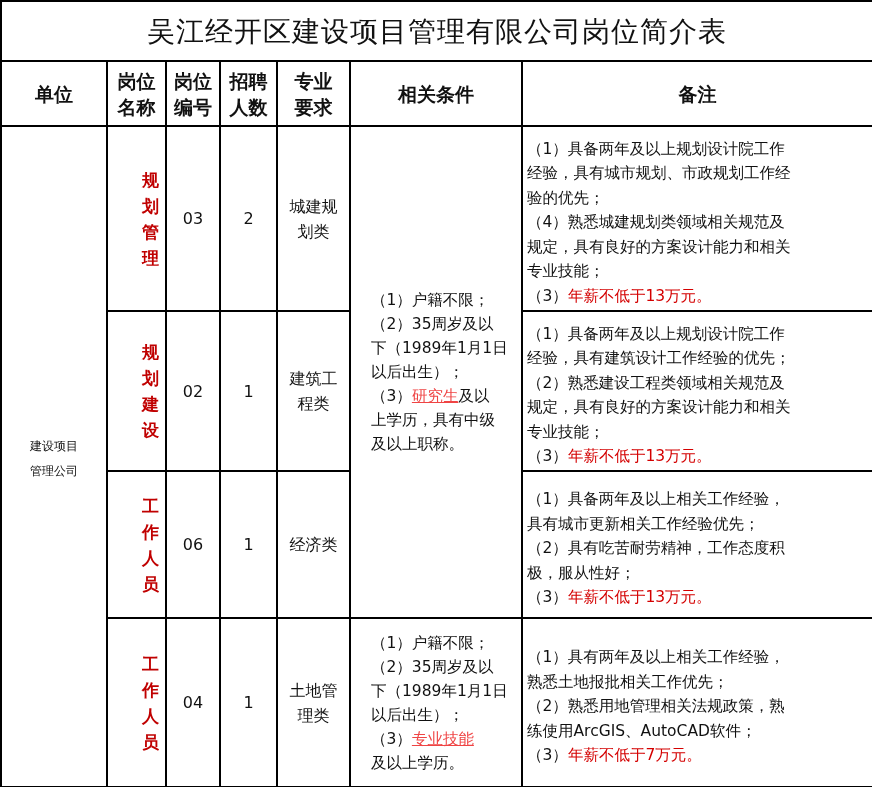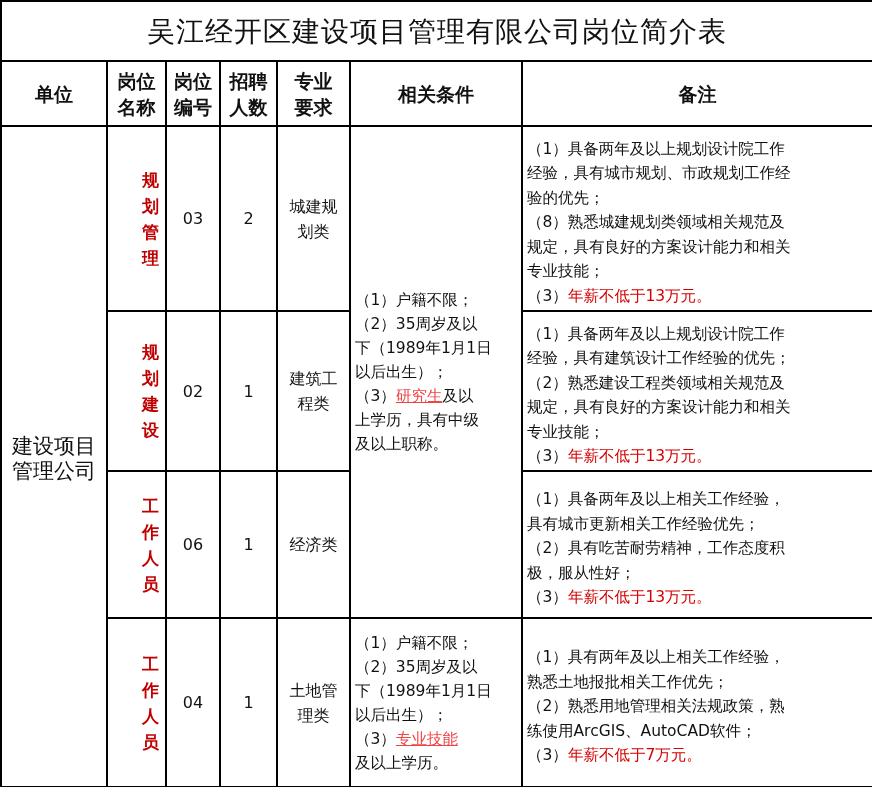--- a/index.html
+++ b/index.html
@@ -2,21 +2,21 @@
 <html><head>
 <meta charset="utf-8">
 <style>
   html, body { margin: 0; padding: 0; background: #ffffff; }
   body { width: 872px; height: 787px; overflow: hidden; font-family: "DejaVu Sans", "Liberation Sans", sans-serif; color: #111; }
   table { border-collapse: collapse; table-layout: fixed; width: 872px; height: 787px; }
   td { border: 2px solid #000; padding: 0; vertical-align: middle; text-align: center; font-size: 16px; line-height: 25px; }
   .title { height: 58px; font-size: 28px; font-weight: normal; letter-spacing: 1px; }
   .hdr { height: 63px; font-size: 19px; font-weight: bold; line-height: 26px; }
   .pos { color: #c00000; font-weight: bold; font-size: 17px; line-height: 26px; padding-left: 28px; }
-  .cond { text-align: left; padding: 0 2px 0 4px; font-size: 15.5px; line-height: 24px; }
+  .cond { text-align: left; padding: 0 2px 0 20px; font-size: 15.5px; line-height: 24px; }
   .note { text-align: left; padding: 8px 2px 0 4px; font-size: 15.5px; line-height: 24.5px; }
   .red { color: #d40000; }
   .u { color: #ef4444; text-decoration: underline; text-align: center; }
   .line { display: block; }
 </style>
 </head>
 <body>
 
 <table>
   <colgroup>
@@ -48,21 +48,21 @@
         </td>
     <td class="hdr">
           <span class="line">专业</span>
           <span class="line">要求</span>
         </td>
     <td class="hdr">相关条件</td>
     <td class="hdr">备注</td>
   </tr>
 
   <tr style="height:185px">
-    <td rowspan="4" style="font-size:21px;line-height:25px;padding-top:4px">
+    <td rowspan="4" style="font-size:12px;line-height:25px;padding-top:4px">
           <span class="line">建设项目</span>
           <span class="line">管理公司</span>
         </td>
     <td class="pos">
           <span class="line">规划</span>
           <span class="line">管理</span>
         </td>
     <td>03</td>
     <td>2</td>
     <td>
@@ -75,21 +75,21 @@
       <span class="line">下（1989年1月1日</span>
       <span class="line">以后出生）；</span>
       <span class="line"><span>（3）</span><span class="u">研究生</span><span>及以</span></span>
       <span class="line">上学历，具有中级</span>
       <span class="line">及以上职称。</span>
     </td>
     <td class="note">
       <span class="line">（1）具备两年及以上规划设计院工作</span>
       <span class="line">经验，具有城市规划、市政规划工作经</span>
       <span class="line">验的优先；</span>
-      <span class="line">（8）熟悉城建规划类领域相关规范及</span>
+      <span class="line">（4）熟悉城建规划类领域相关规范及</span>
       <span class="line">规定，具有良好的方案设计能力和相关</span>
       <span class="line">专业技能；</span>
       <span class="line"><span>（3）</span><span class="red">年薪不低于13万元。</span></span>
     </td>
   </tr>
 
   <tr style="height:160px">
     <td class="pos">
           <span class="line">规划</span>
           <span class="line">建设</span>

